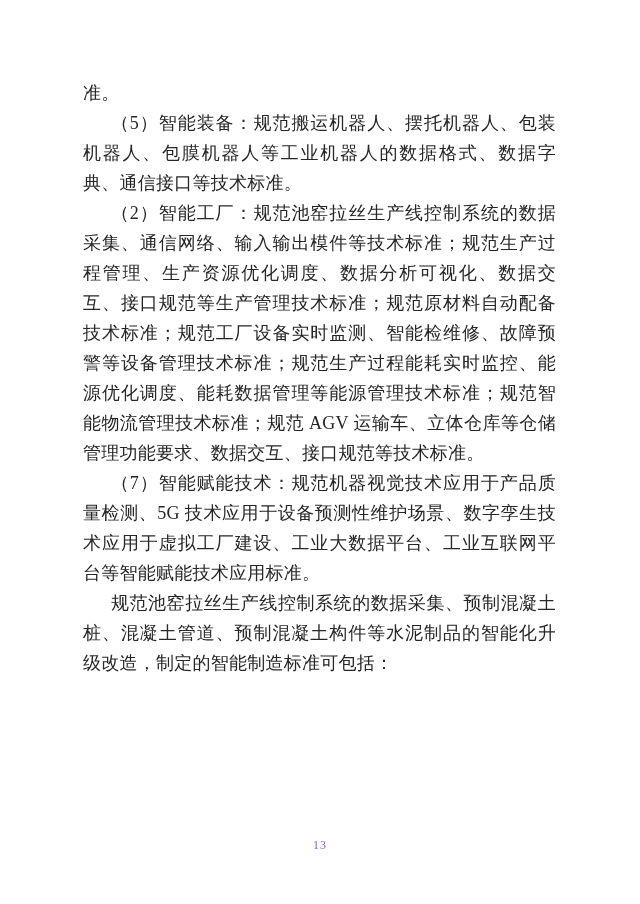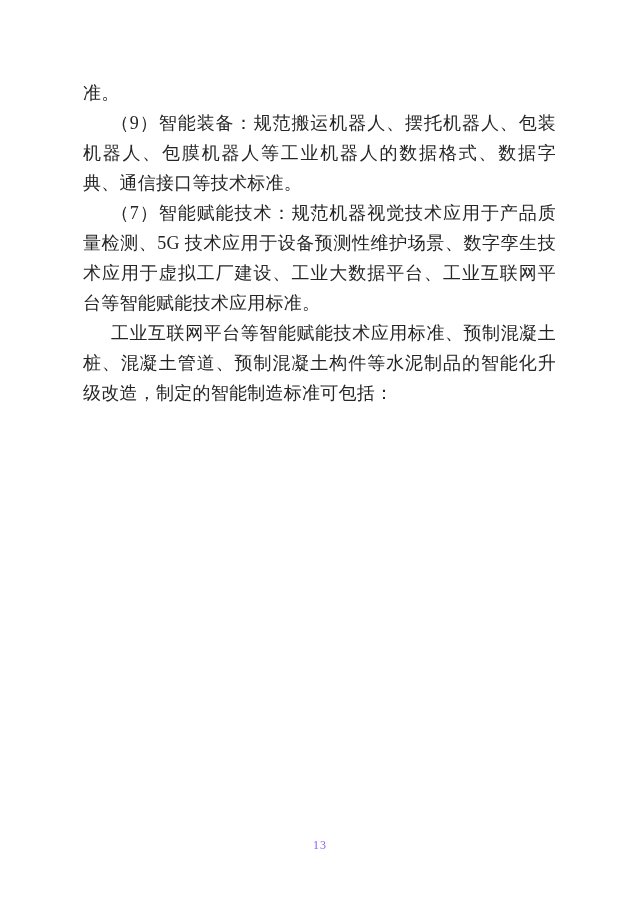--- a/index.html
+++ b/index.html
@@ -45,18 +45,19 @@
     letter-spacing: 1px;
     color: #8b5cf6;
   }
 </style>
 </head>
 <body>
 
 <div class="page">
   <div class="content">
     <p class="para">准。</p>
-    <p class="para indent">（9）智能装备：规范搬运机器人、摆托机器人、包装机器人、包膜机器人等工业机器人的数据格式、数据字典、通信接口等技术标准。</p>
+    <p class="para indent">（5）智能装备：规范搬运机器人、摆托机器人、包装机器人、包膜机器人等工业机器人的数据格式、数据字典、通信接口等技术标准。</p>
+    <p class="para indent">（2）智能工厂：规范池窑拉丝生产线控制系统的数据采集、通信网络、输入输出模件等技术标准；规范生产过程管理、生产资源优化调度、数据分析可视化、数据交互、接口规范等生产管理技术标准；规范原材料自动配备技术标准；规范工厂设备实时监测、智能检维修、故障预警等设备管理技术标准；规范生产过程能耗实时监控、能源优化调度、能耗数据管理等能源管理技术标准；规范智能物流管理技术标准；规范 AGV 运输车、立体仓库等仓储管理功能要求、数据交互、接口规范等技术标准。</p>
     <p class="para indent">（7）智能赋能技术：规范机器视觉技术应用于产品质量检测、5G 技术应用于设备预测性维护场景、数字孪生技术应用于虚拟工厂建设、工业大数据平台、工业互联网平台等智能赋能技术应用标准。</p>
-    <p class="para indent">工业互联网平台等智能赋能技术应用标准、预制混凝土桩、混凝土管道、预制混凝土构件等水泥制品的智能化升级改造，制定的智能制造标准可包括：</p>
+    <p class="para indent">规范池窑拉丝生产线控制系统的数据采集、预制混凝土桩、混凝土管道、预制混凝土构件等水泥制品的智能化升级改造，制定的智能制造标准可包括：</p>
   </div>
   <div class="page-number">13</div>
 </div>
 
 </body></html>

